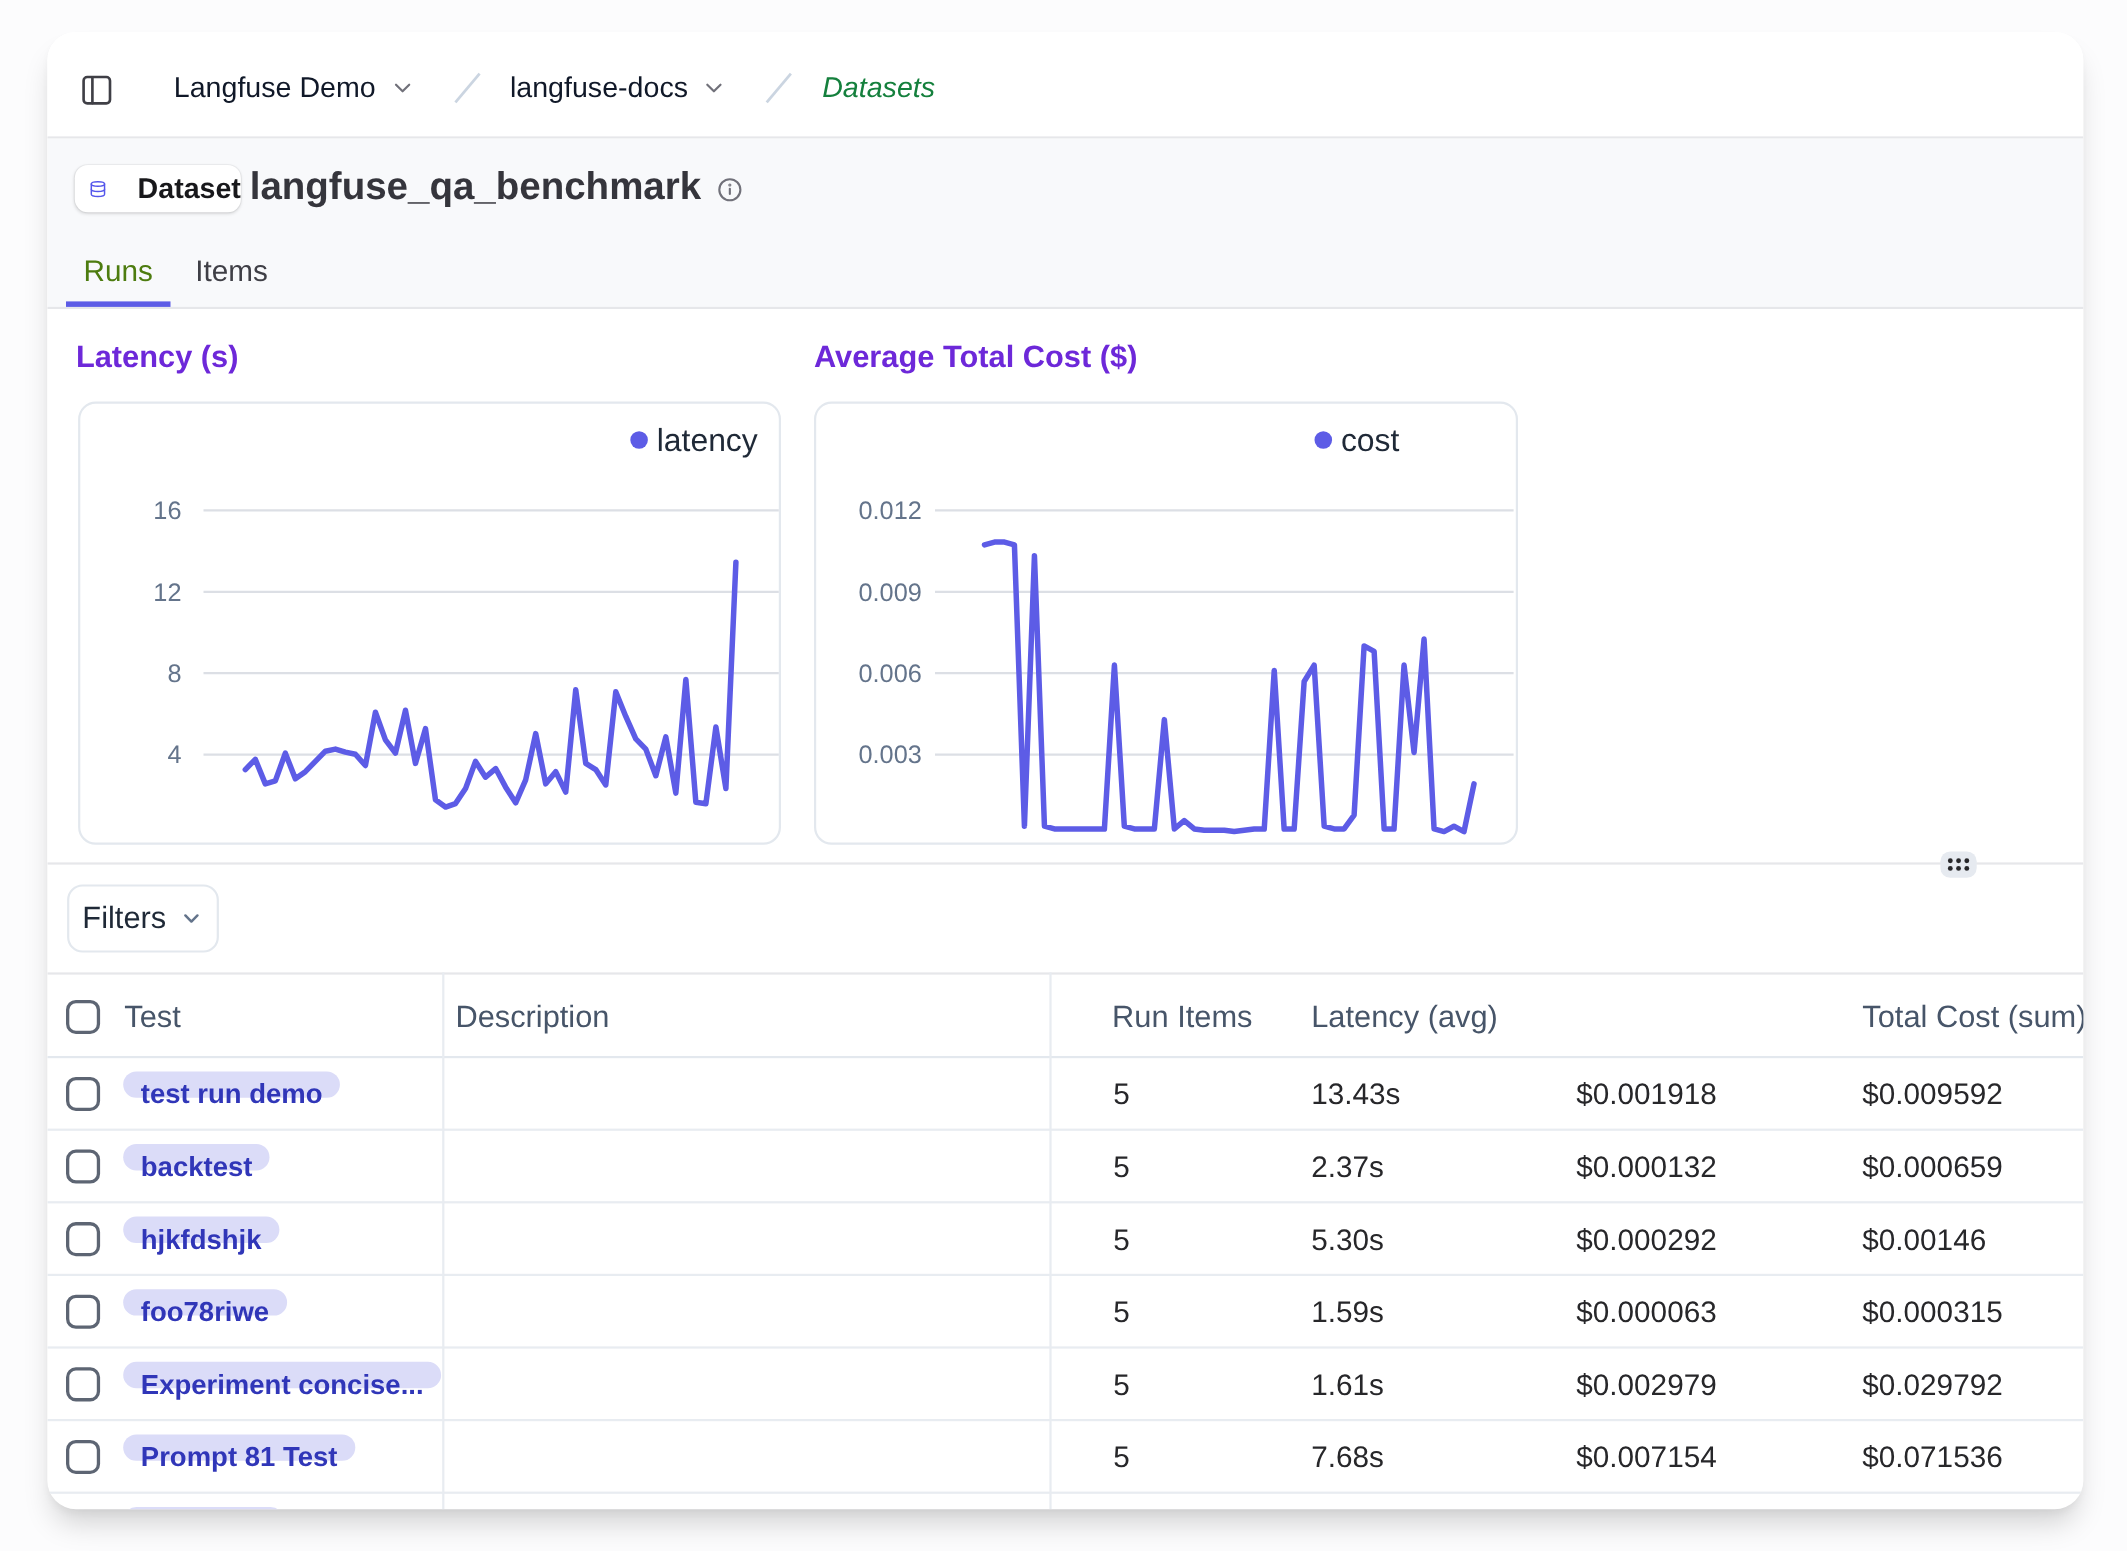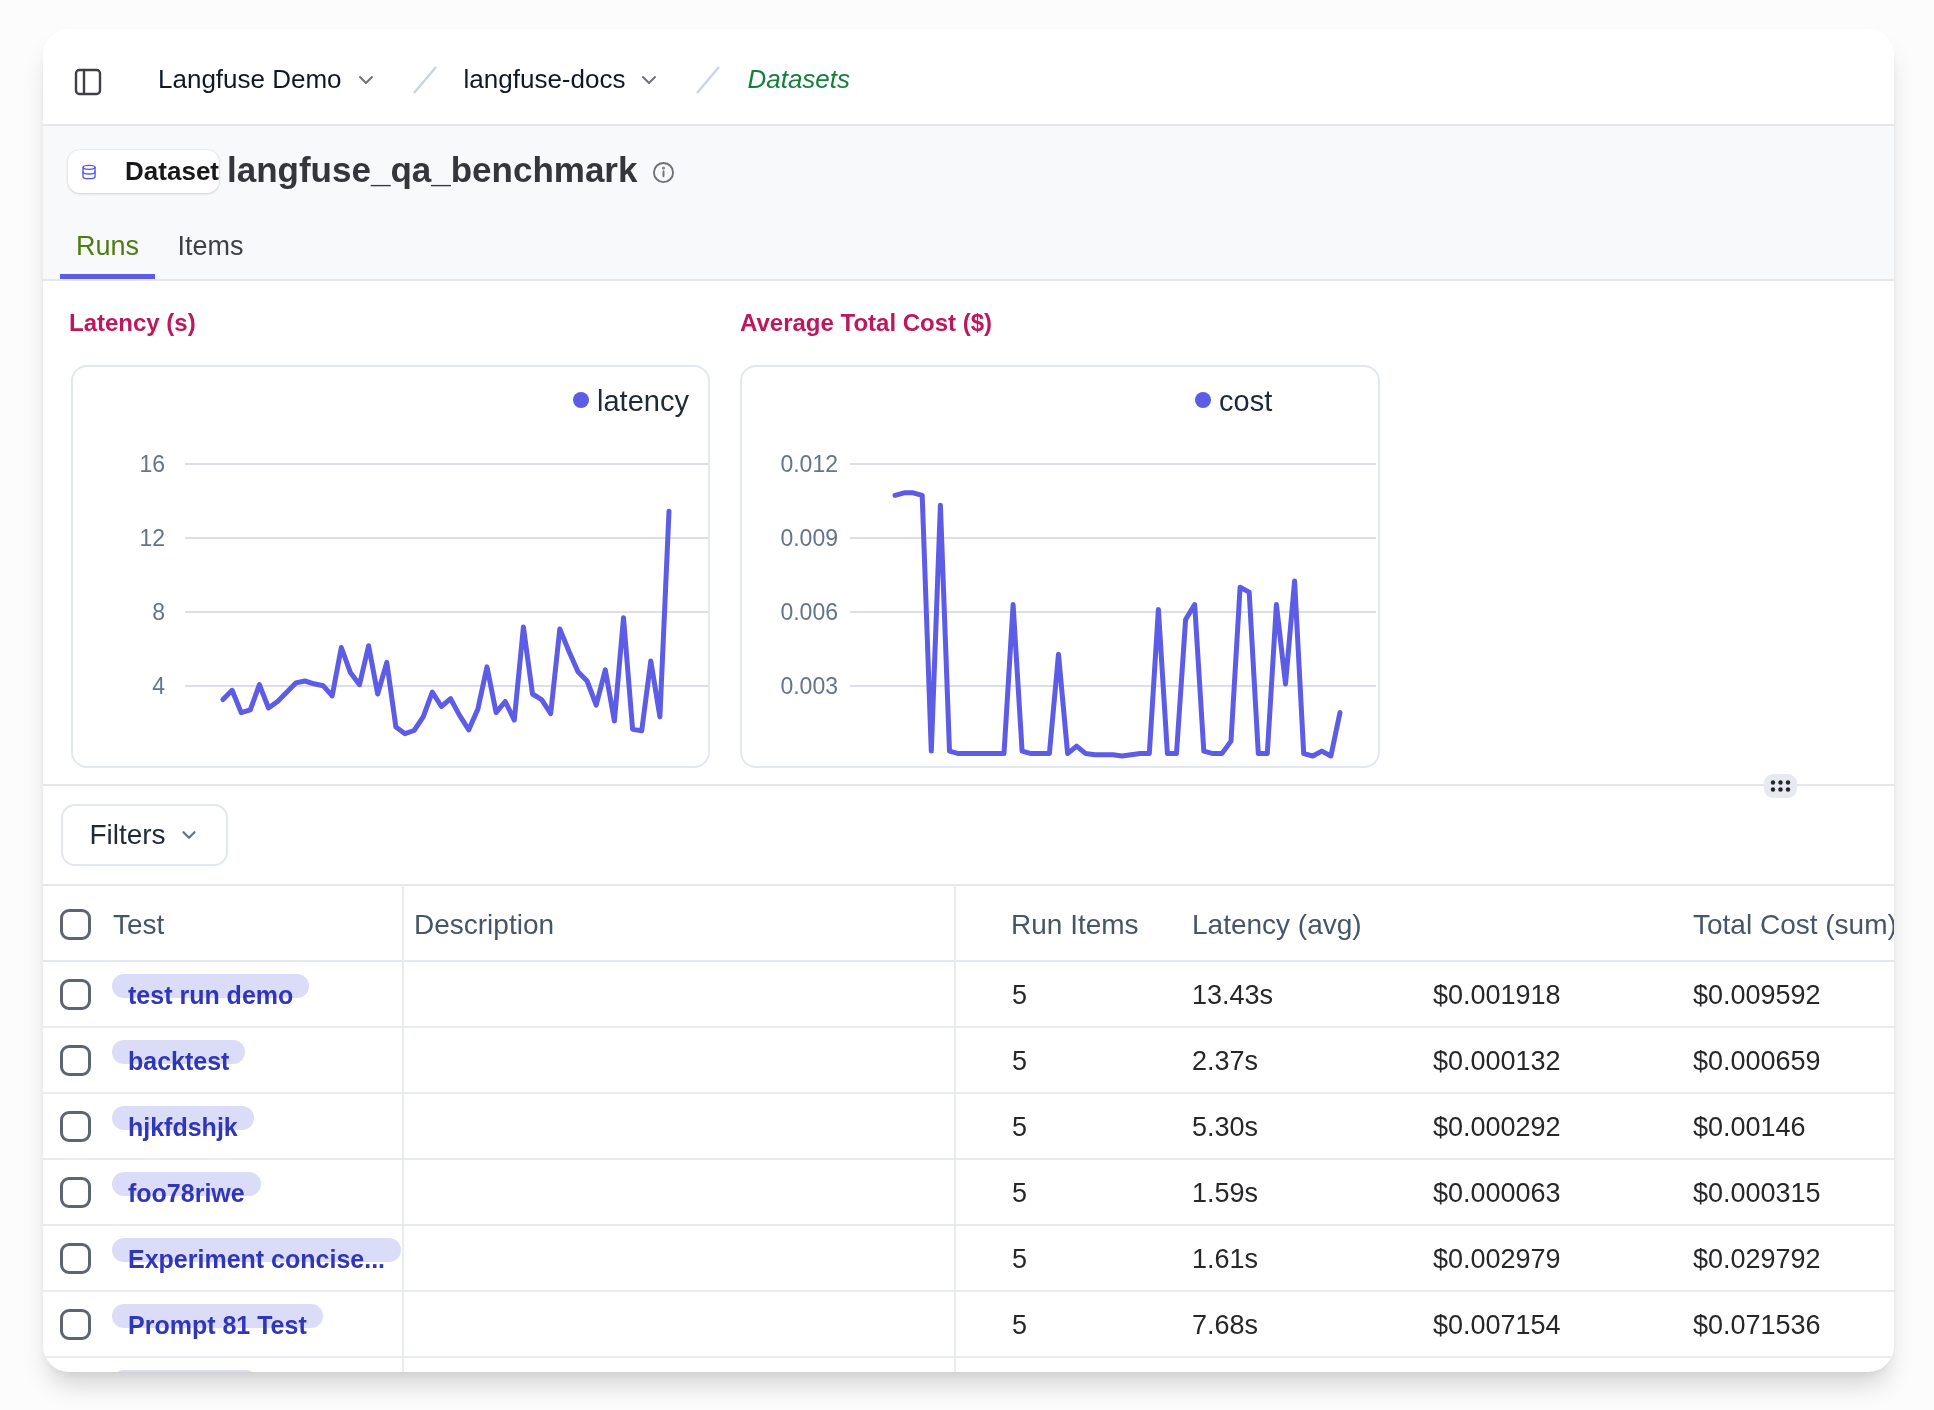--- a/index.html
+++ b/index.html
@@ -20,25 +20,25 @@
 #dsbadge { position:absolute; left:25px; top:24px; width:151px; height:43px; background:#fff; border-radius:12px;
   box-shadow:0 1px 3px rgba(0,0,0,.13), 0 0 0 1px rgba(0,0,0,.04); display:flex; align-items:center; }
 #dsbadge span { font-size:26px; font-weight:700; color:#18181b; margin-left:28px; }
 #title { position:absolute; left:184px; top:24px; font-size:35px; font-weight:700; color:#35353c; }
 .tab { position:absolute; bottom:0; height:60px; display:flex; align-items:center; justify-content:center; font-size:27px; }
 #tabruns { left:17px; width:95px; color:#4d7c0f; border-bottom:5px solid #5d5ce6; }
 #tabitems { left:120px; width:95px; color:#3f3f46; border-bottom:5px solid transparent; }
 
 
 #charts { position:absolute; left:0; top:252px; width:100%; height:505px; background:#fff; border-bottom:2px solid #e6e7ea; }
-.ctitle { position:absolute; top:28px; font-size:24px; font-weight:700; color:#be185d; }
+.ctitle { position:absolute; top:28px; font-size:28px; font-weight:700; color:#6d28d9; }
 .cbox { position:absolute; top:84px; height:403px; background:#fff; border:2px solid #e3e8ee; border-radius:16px; }
 
 
-#fbtn { position:absolute; left:18px; top:775px; width:167px; height:62px; border:2px solid #e3e8ee; border-radius:14px;
+#fbtn { position:absolute; left:18px; top:775px; width:138px; height:62px; border:2px solid #e3e8ee; border-radius:14px;
   background:#fff; display:flex; align-items:center; justify-content:center; font-size:28px; color:#1f2937; }
 #grip { position:absolute; left:1721px; top:745px; width:33px; height:24px; background:#e6eaf0; border-radius:9px;
   display:flex; align-items:center; justify-content:center; }
 
 
 #thead { position:absolute; left:0; top:855px; width:100%; height:78px; border-top:2px solid #e6e7ea; border-bottom:2px solid #e3e8ee; }
 .hcell { position:absolute; top:0; height:78px; display:flex; align-items:center; font-size:28px; font-weight:500; color:#475569; white-space:nowrap; }
 .row { position:absolute; left:0; width:100%; border-bottom:2px solid #e8ecf1; }
 .cb { position:absolute; width:31px; height:31px; border:3px solid #5d6573; border-radius:9px; background:#fff; }
 .badge { position:absolute; top:12px; height:24px; line-height:42px; padding:0 16px; background:#dbdcf8; border-radius:12px;

